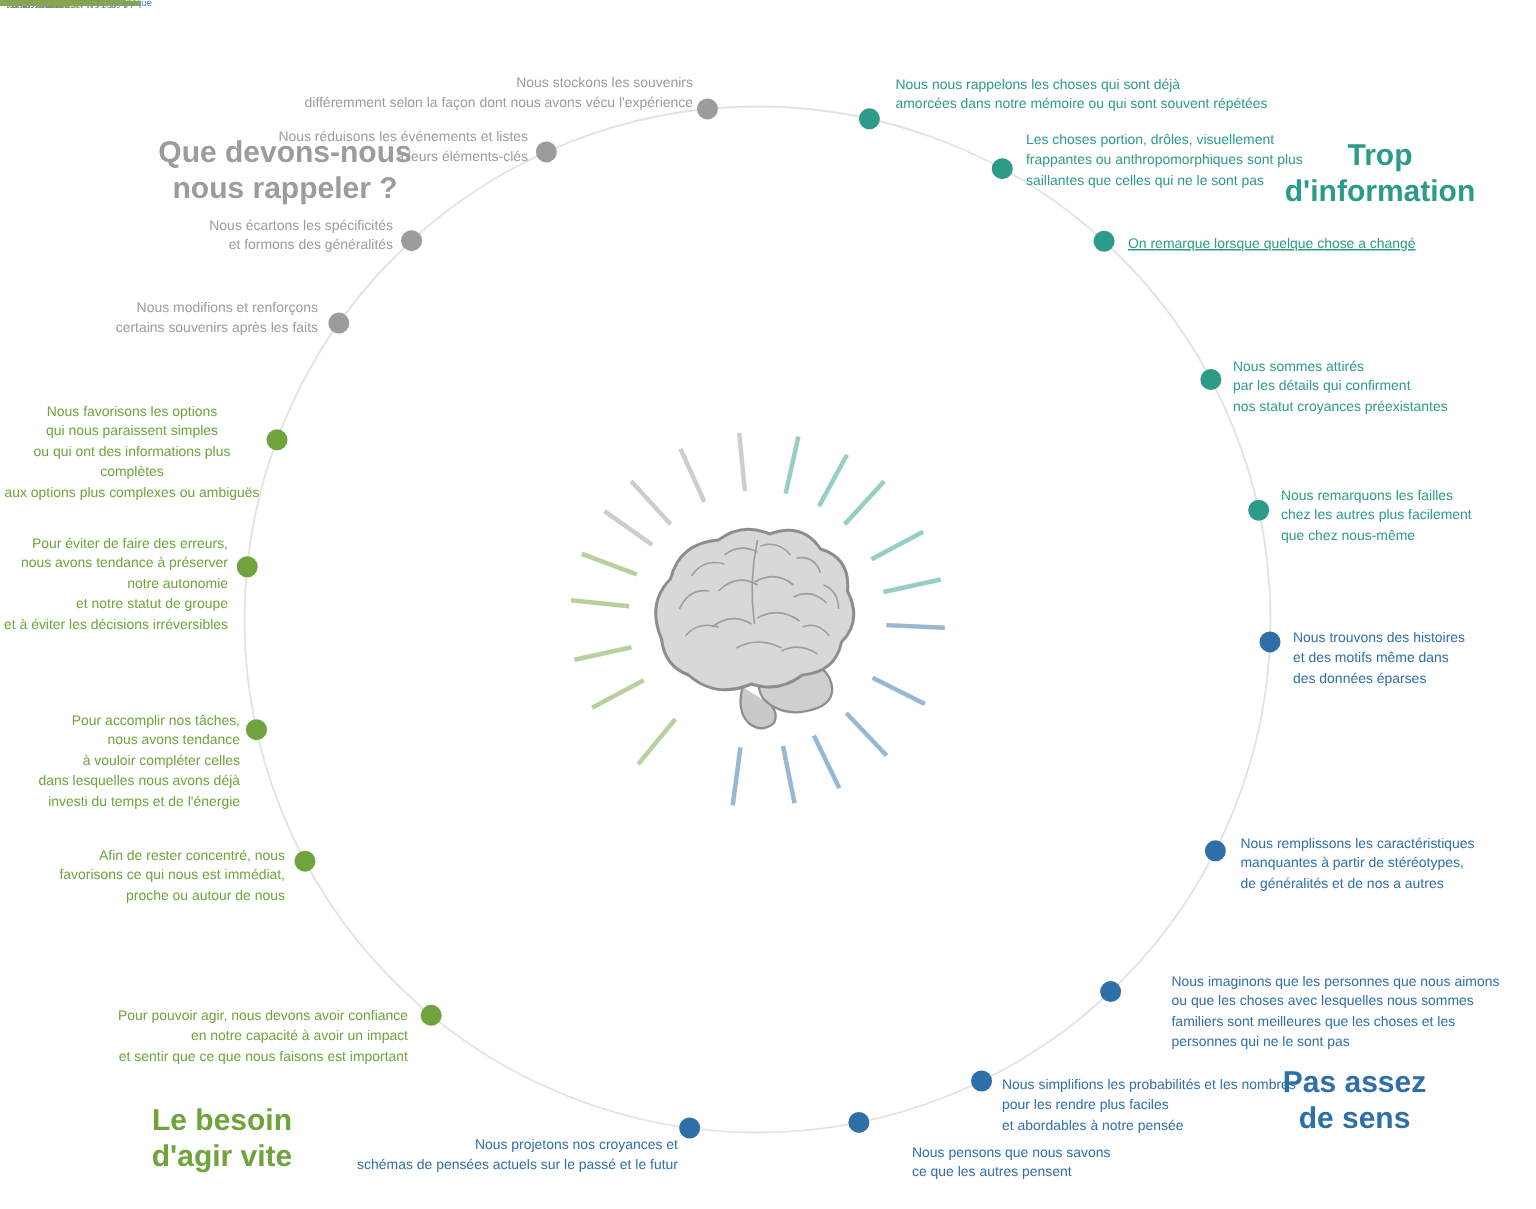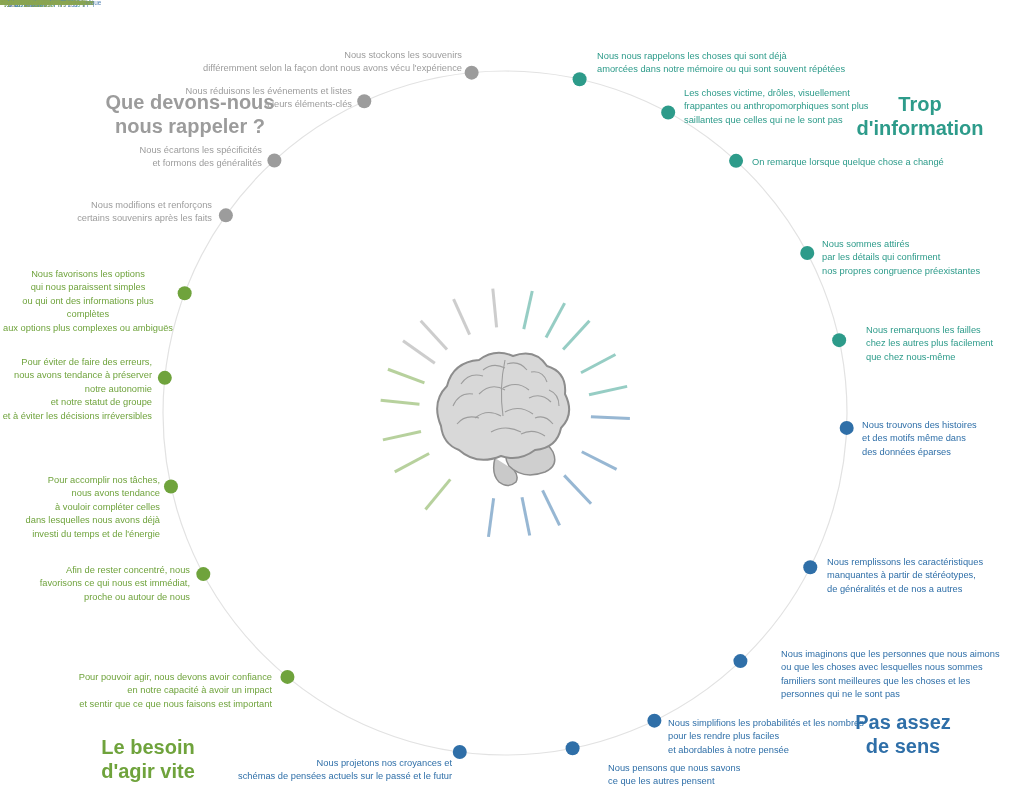--- a/index.html
+++ b/index.html
@@ -514,52 +514,52 @@
       <div class="bias" style="color: rgb(74, 162, 148); transform-origin: 0px 50%;">Biais d'omission</div>
       <div class="bias" style="color: rgb(74, 162, 148); transform-origin: 0px 50%;">Oubli de la fréquence de base</div>
       <div class="ann" style="color: rgb(45, 155, 138); left: 597px; top: 50px;">Nous nous rappelons les choses qui sont déjà
 amorcées dans notre mémoire ou qui sont souvent répétées</div>
       <div class="bias" style="color: rgb(74, 162, 148); transform-origin: 0px 50%;">Effet de bizarrerie</div>
       <div class="bias" style="color: rgb(74, 162, 148); transform-origin: 0px 50%;">Effet d'humour</div>
       <div class="bias" style="color: rgb(74, 162, 148); transform-origin: 0px 50%;">Effet von Restorff</div>
       <div class="bias" style="color: rgb(74, 162, 148); transform-origin: 0px 50%;">Effet de supériorité de l'image</div>
       <div class="bias" style="color: rgb(74, 162, 148); transform-origin: 0px 50%;">Effet de référence à soi</div>
       <div class="bias" style="color: rgb(74, 162, 148); transform-origin: 0px 50%;">Biais de négativité</div>
-      <div class="ann" style="color: rgb(45, 155, 138); left: 684px; top: 87px;">Les choses victime, drôles, visuellement
+      <div class="ann" style="color: rgb(45, 155, 138); left: 684px; top: 87px;">Les choses portion, drôles, visuellement
 frappantes ou anthropomorphiques sont plus
 saillantes que celles qui ne le sont pas</div>
       <div class="bias" style="color: rgb(74, 162, 148); transform-origin: 0px 50%;">Ancrage</div>
       <div class="bias" style="color: rgb(74, 162, 148); transform-origin: 0px 50%;">Conservatisme</div>
       <div class="bias" style="color: rgb(74, 162, 148); transform-origin: 0px 50%;">Effet de contraste</div>
       <div class="bias" style="color: rgb(74, 162, 148); transform-origin: 0px 50%;">Biais de distinction</div>
       <div class="bias" style="color: rgb(74, 162, 148); transform-origin: 0px 50%;">Effet de focus</div>
       <div class="bias" style="color: rgb(74, 162, 148); transform-origin: 0px 50%;">Effet de cadrage</div>
       <div class="bias" style="color: rgb(74, 162, 148); transform-origin: 0px 50%;">Illusion monétaire</div>
       <div class="bias" style="color: rgb(74, 162, 148); transform-origin: 0px 50%;">Loi de Weber-Fechner</div>
-      <div class="ann" style="color: rgb(45, 155, 138); left: 752px; top: 156px;">On remarque lorsque quelque chose a changé</div>
+      <div class="ann" style="color: rgb(45, 155, 138); left: 752px; top: 156px; text-decoration: underline;">On remarque lorsque quelque chose a changé</div>
       <div class="bias" style="color: rgb(74, 162, 148); transform-origin: 0px 50%;">Biais de confirmation</div>
       <div class="bias" style="color: rgb(74, 162, 148); transform-origin: 0px 50%;">Biais de congruence</div>
       <div class="bias" style="color: rgb(74, 162, 148); transform-origin: 0px 50%;">Rationalisation post-achat</div>
       <div class="bias" style="color: rgb(74, 162, 148); transform-origin: 0px 50%;">Biais de soutien du choix</div>
       <div class="bias" style="color: rgb(74, 162, 148); transform-origin: 0px 50%;">Perception sélective</div>
       <div class="bias" style="color: rgb(74, 162, 148); transform-origin: 0px 50%;">Attente de l'expérimentateur</div>
       <div class="bias" style="color: rgb(74, 162, 148); transform-origin: 0px 50%;">Biais de l'expérimentateur</div>
       <div class="bias" style="color: rgb(74, 162, 148); transform-origin: 0px 50%;">Effet de l'observateur</div>
       <div class="bias" style="color: rgb(74, 162, 148); transform-origin: 0px 50%;">Biais d'attente</div>
       <div class="bias" style="color: rgb(74, 162, 148); transform-origin: 0px 50%;">Effet de l'autruche</div>
       <div class="bias" style="color: rgb(74, 162, 148); transform-origin: 0px 50%;">Validation subjective</div>
       <div class="bias" style="color: rgb(74, 162, 148); transform-origin: 0px 50%;">Effet de l'influence continue</div>
       <div class="bias" style="color: rgb(74, 162, 148); transform-origin: 0px 50%;">Réflexe de Semmelweis</div>
       <div class="ann" style="color: rgb(45, 155, 138); left: 822px; top: 238px;">Nous sommes attirés
 par les détails qui confirment
-nos propres congruence préexistantes</div>
+nos statut croyances préexistantes</div>
       <div class="bias" style="color: rgb(74, 162, 148); transform-origin: 0px 50%;">Biais de l'angle mort</div>
       <div class="bias" style="color: rgb(74, 162, 148); transform-origin: 0px 50%;">Cynisme naïf</div>
       <div class="bias" style="color: rgb(74, 162, 148); transform-origin: 0px 50%;">Réalisme naïf</div>
-      <div class="ann" style="color: rgb(45, 155, 138); left: 854px; top: 324px; margin-left: 12px;">Nous remarquons les failles
+      <div class="ann" style="color: rgb(45, 155, 138); left: 854px; top: 324px;">Nous remarquons les failles
 chez les autres plus facilement
 que chez nous-même</div>
       <div class="qtitle" style="color: rgb(47, 111, 168); left: 903px; top: 710px;">Pas assez
 de sens</div>
       <div class="bias" style="color: rgb(81, 129, 179); transform-origin: 0px 50%;">Confabulation</div>
       <div class="bias" style="color: rgb(81, 129, 179); transform-origin: 0px 50%;">Illusion des séries</div>
       <div class="bias" style="color: rgb(81, 129, 179); transform-origin: 0px 50%;">Insensibilité à la taille du groupe</div>
       <div class="bias" style="color: rgb(81, 129, 179); transform-origin: 0px 50%;">Négligence des probabilités</div>
       <div class="bias" style="color: rgb(81, 129, 179); transform-origin: 0px 50%;">Erreur de la preuve anecdotique</div>
       <div class="bias" style="color: rgb(81, 129, 179); transform-origin: 0px 50%;">Illusion de la validité</div>

